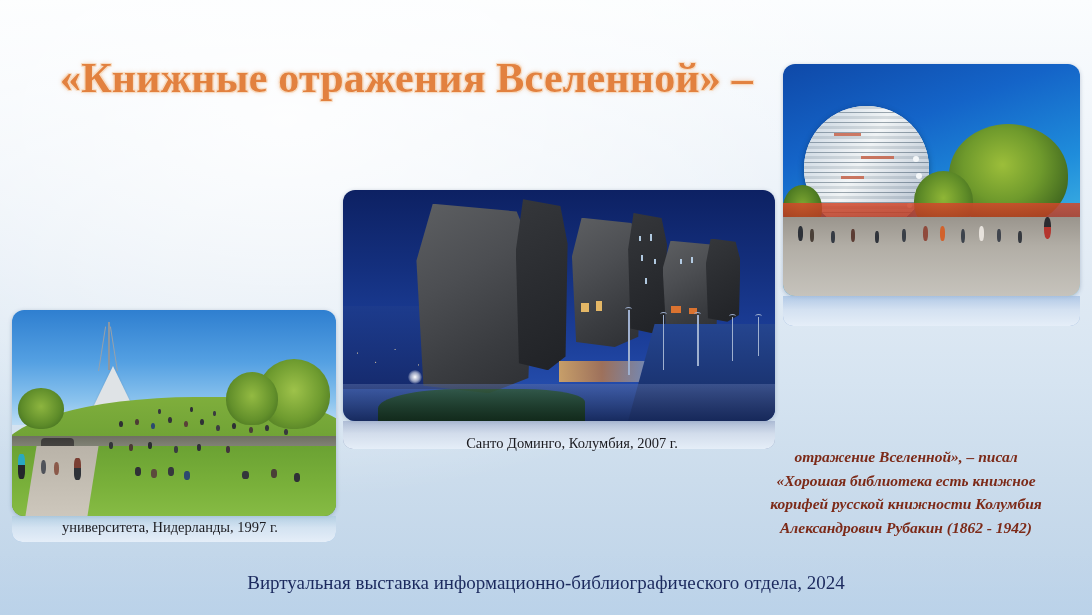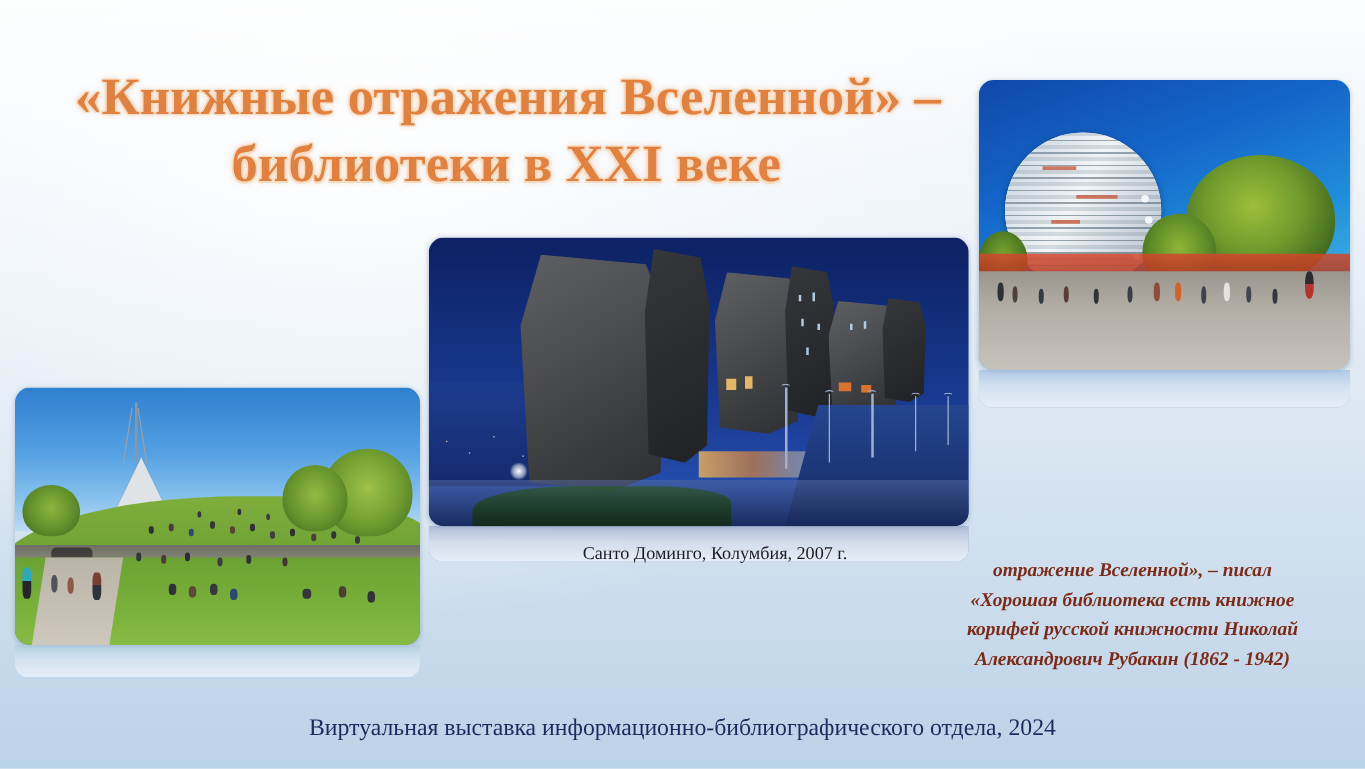--- a/index.html
+++ b/index.html
@@ -207,21 +207,20 @@
 </style>
 </head>
 <body>
 
 <div id="slide">
 
   <div id="bg-sheen"></div>
 
   <div id="title">
     <span class="line">«Книжные отражения Вселенной» –</span>
-    <span class="line">библиотеки в XXI веке</span>
   </div>
 
   <div class="photo" style="left:783px; top:64px; width:297px; height:232px;">
     <div class="scene">
       <div class="dui-sky"></div>
 
       <div class="dui-disc" style="left:7%; top:18%; width:42%; height:54%;">
         <div class="bands"></div>
         <div class="tint"></div>
         <div class="accent" style="left:24%; top:22%; width:22%; height:3px;"></div>
@@ -374,26 +373,27 @@
       <div class="person" style="left:9%; top:73%; width:5px; height:14px; background:#50535a;"></div>
       <div class="person" style="left:13%; top:74%; width:5px; height:13px; background:#8b5a4a;"></div>
     </div>
   </div>
   <div class="reflection" style="left:12px; top:516px; width:324px; height:26px;">
     <div class="mirror" style="top:-180px; height:206px;
                 background: linear-gradient(to bottom, #2f7fd0 0%, #7fae3c 55%, #79b03a 85%, #86bb44 100%);"></div>
     <div class="veil"></div>
   </div>
   <div class="caption" style="left:8px; top:518px; width:324px;">
+    <div class="nowrap">университета, Нидерланды, 1997 г.</div>
   </div>
 
   <div id="quote">
     <div>отражение Вселенной», – писал</div>
     <div>«Хорошая библиотека есть книжное</div>
-    <div>корифей русской книжности Николай</div>
+    <div>корифей русской книжности Колумбия</div>
     <div>Александрович Рубакин (1862 - 1942)</div>
   </div>
 
   <div id="bg-bottomband"></div>
 
   <div id="footer">Виртуальная выставка информационно-библиографического отдела, 2024</div>
 
 </div>
 
 </body></html>

